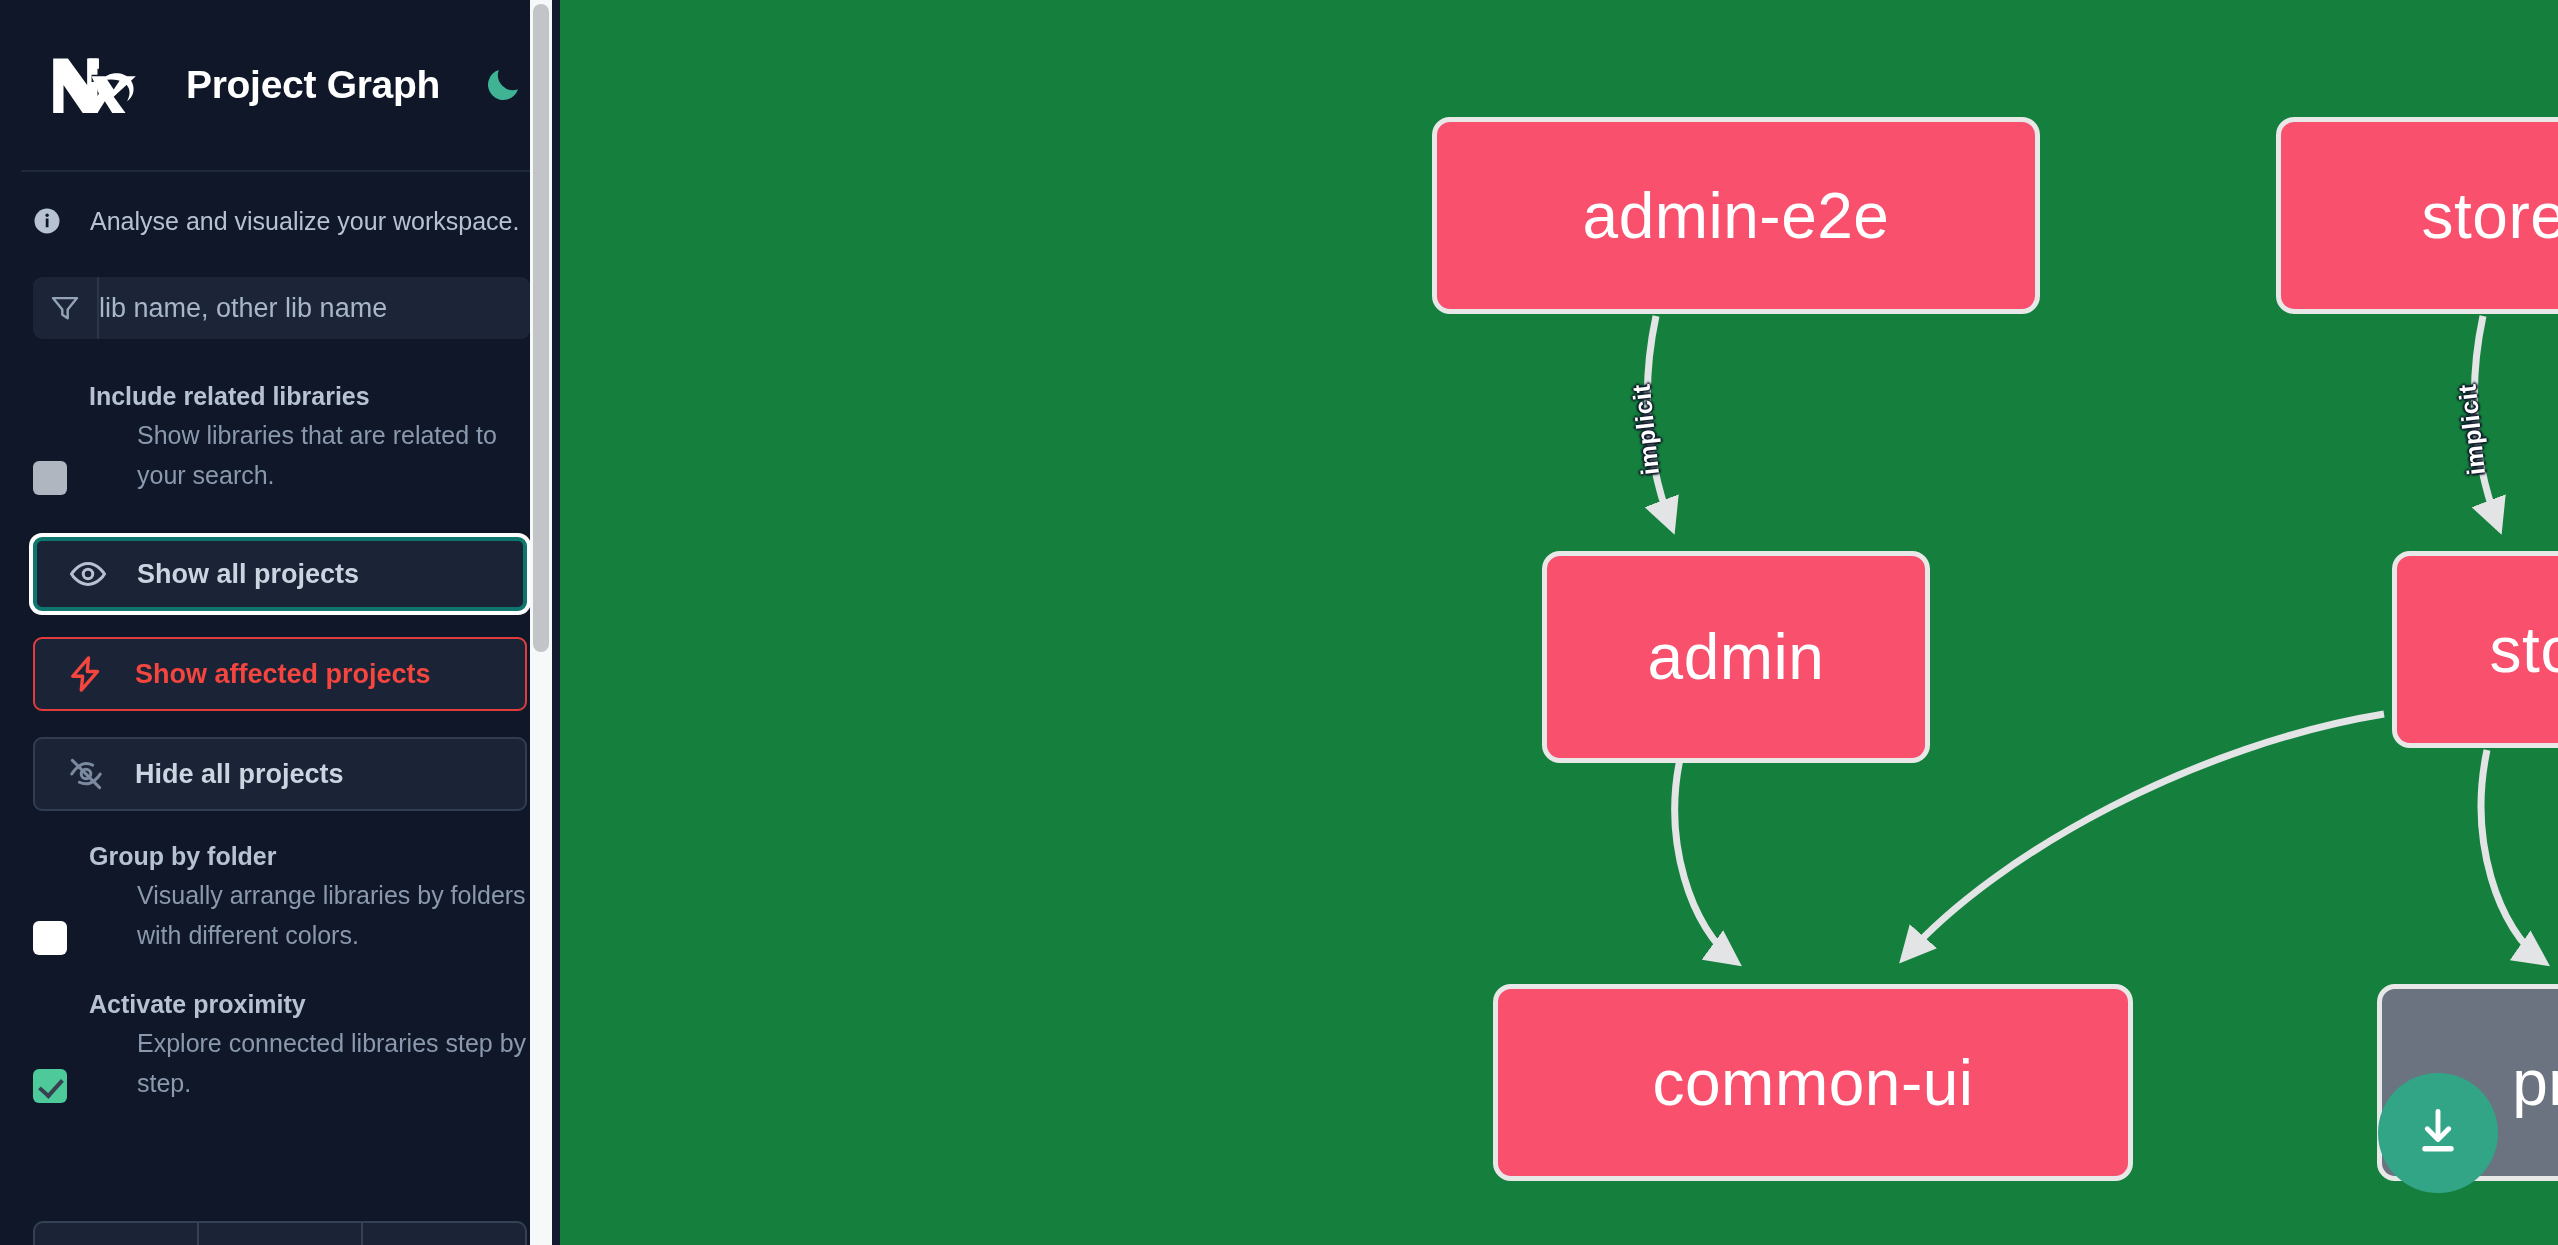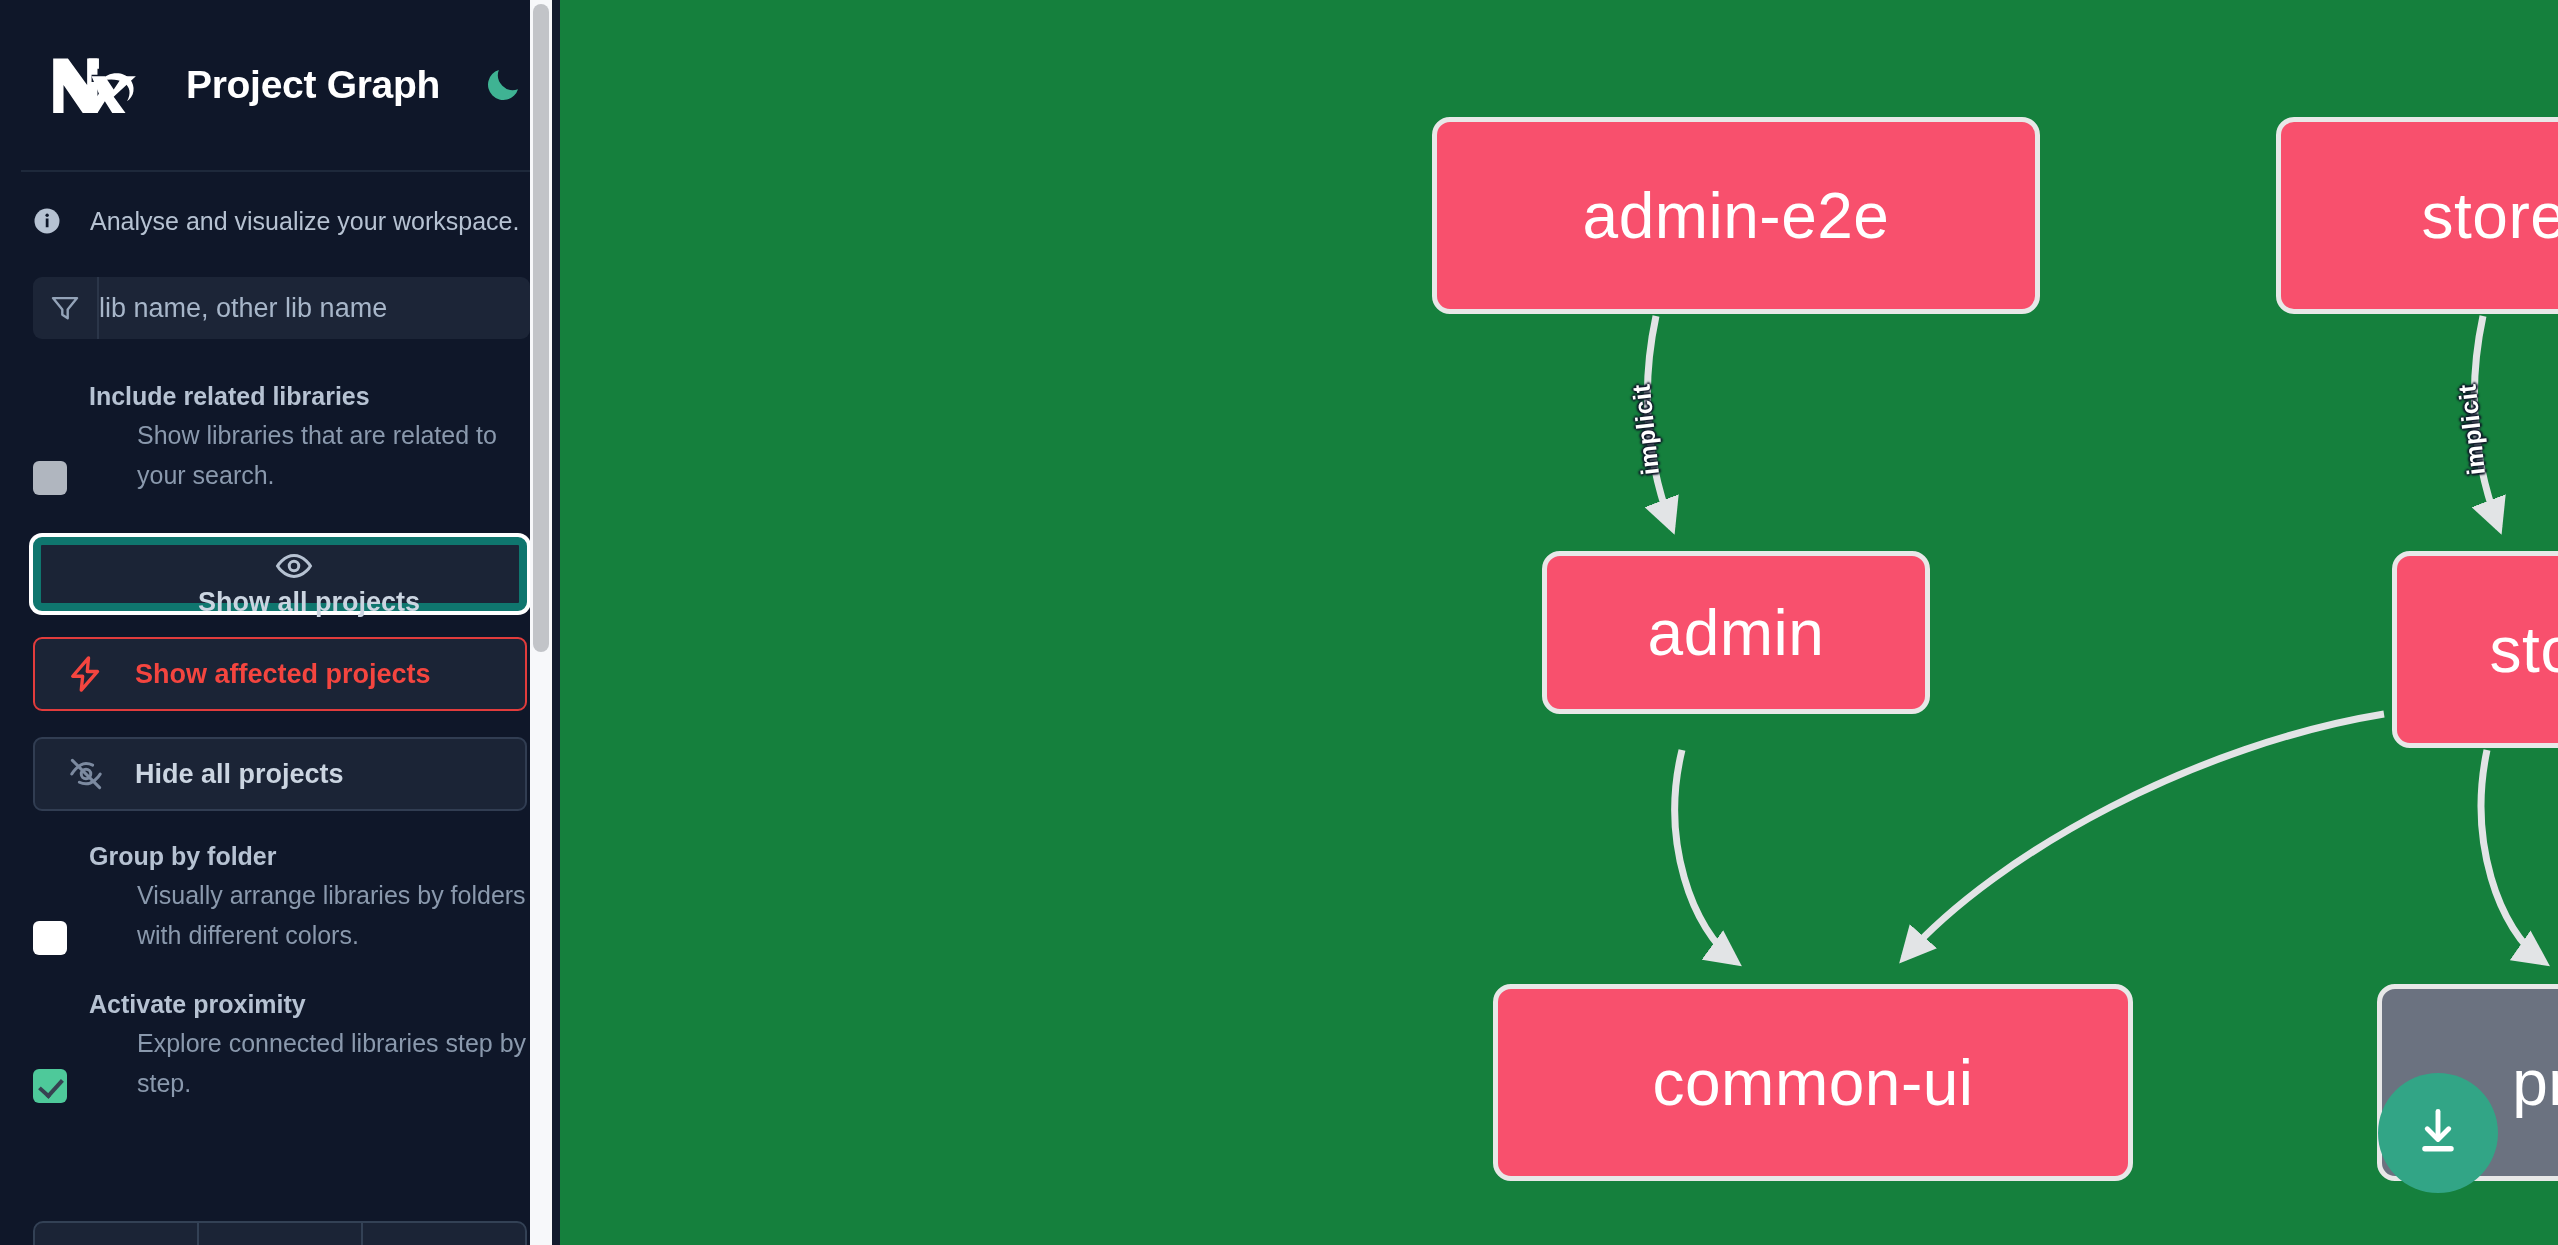--- a/index.html
+++ b/index.html
@@ -163,23 +163,22 @@
     margin-bottom: 26px;
     cursor: pointer;
     font-size: 27px;
     font-weight: bold;
     color: #cbd5e1;
   }
   .gbtn .glyph { width: 42px; flex: 0 0 42px; display:flex; align-items:center; }
   .gbtn .blabel { margin-left: 26px; white-space: nowrap; }
 
   .gbtn.focused {
-    border: 8px solid #0f766e;
+    border: 4px solid #0f766e;
     box-shadow: 0 0 0 4px #ffffff;
-    flex-direction: column;
   }
   .gbtn.danger {
     border: 2px solid #e23c3c;
     color: #f4453f;
   }
 
   
   .seg-control {
     position: absolute;
     left: 33px;
@@ -419,21 +418,21 @@
     </svg>
 
     <div class="gnode app" style="left:872px; top:117px; width:608px; height:197px;">
       <span>admin-e2e</span>
     </div>
 
     <div class="gnode app" style="left:1716px; top:117px; width:566px; height:197px;">
       <span>store-e2e</span>
     </div>
 
-    <div class="gnode lib" style="left:982px; top:551px; width:388px; height:163px;">
+    <div class="gnode lib" style="left:982px; top:551px; width:388px; height:212px;">
       <span>admin</span>
     </div>
 
     <div class="gnode lib" style="left:1832px; top:551px; width:340px; height:197px;">
       <span>store</span>
     </div>
 
     <div class="gnode lib" style="left:933px; top:984px; width:640px; height:197px;">
       <span>common-ui</span>
     </div>

